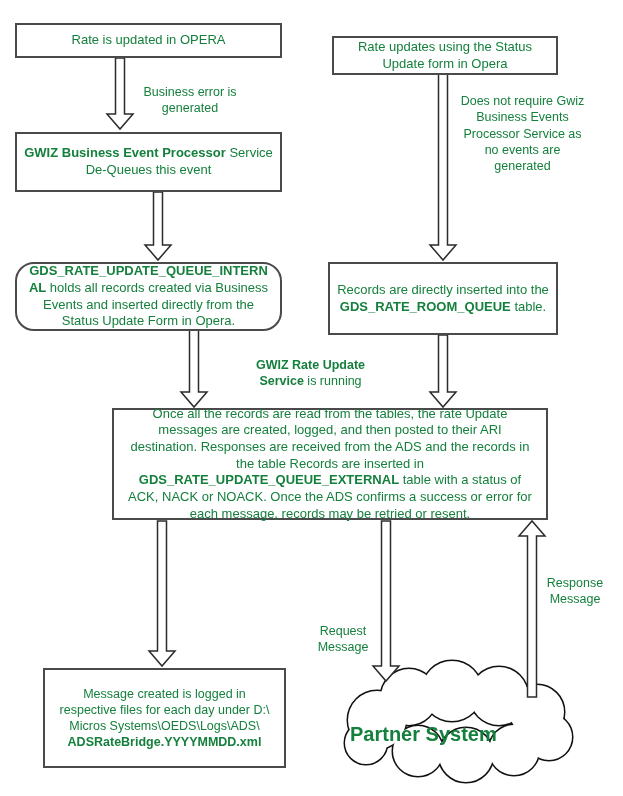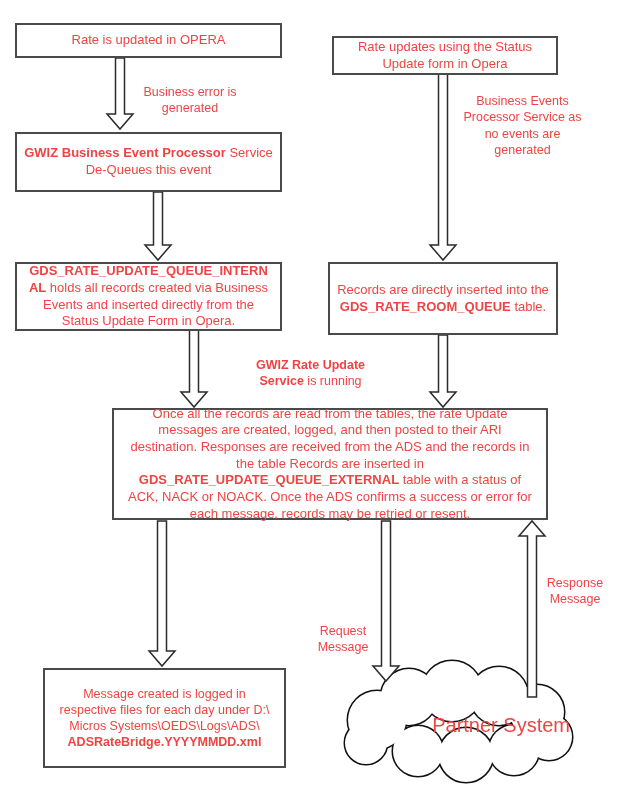--- a/index.html
+++ b/index.html
@@ -1,31 +1,31 @@
 <!DOCTYPE html>
 <html><head>
 <meta charset="utf-8">
 <style>
   html,body{margin:0;padding:0;background:#fff;}
   .canvas{
     position:relative;width:623px;height:796px;background:#ffffff;
-    font-family:"Liberation Sans", sans-serif;color:#ef4444;overflow:hidden;
+    font-family:"Liberation Sans", sans-serif;color:#15803d;overflow:hidden;
   }
   .layer{position:absolute;left:0;top:0;}
   .fbox{
     position:absolute;box-sizing:border-box;border:2px solid #4a4a4a;background:#fff;
     display:flex;flex-direction:column;align-items:center;justify-content:center;
     text-align:center;font-size:13px;line-height:1.28;z-index:2;padding:2px 6px;
   }
   .fbox b{font-weight:bold;margin-top:8px;}
   .lbl{
     position:absolute;text-align:center;font-size:12.5px;line-height:1.3;z-index:2;
   }
   .cloud-label{
-    position:absolute;text-align:right;font-weight:normal;font-size:20px;z-index:3;
+    position:absolute;text-align:left;font-weight:bold;font-size:20px;z-index:3;margin-top:9px;
   }
   svg{display:block;}
 </style>
 </head>
 <body>
 
 <div class="canvas">
 
   <svg class="layer" width="623" height="796" viewBox="0 0 623 796">
 
@@ -75,21 +75,21 @@
   <div class="fbox" style="left:332px;top:36px;width:226px;height:39px;">
     <div>Rate updates using the Status</div>
     <div>Update form in Opera</div>
   </div>
 
   <div class="fbox" style="left:15px;top:132px;width:267px;height:60px;">
     <div><b>GWIZ Business Event Processor</b><span> Service</span></div>
     <div>De-Queues this event</div>
   </div>
 
-  <div class="fbox" style="left:15px;top:262px;width:267px;height:69px;">
+  <div class="fbox" style="left:15px;top:262px;width:267px;height:69px;border-radius:19px;">
     <div><b>GDS_RATE_UPDATE_QUEUE_INTERN</b></div>
     <div><b>AL</b><span> holds all records created via Business</span></div>
     <div>Events and inserted directly from the</div>
     <div>Status Update Form in Opera.</div>
   </div>
 
   <div class="fbox" style="left:328px;top:262px;width:230px;height:73px;">
     <div>Records are directly inserted into the</div>
     <div><b>GDS_RATE_ROOM_QUEUE</b><span> table.</span></div>
   </div>
@@ -110,20 +110,21 @@
     <div>Micros Systems\OEDS\Logs\ADS\</div>
     <div><b>ADSRateBridge.YYYYMMDD.xml</b></div>
   </div>
 
   <div class="lbl" style="left:125px;top:84px;width:130px;">
     <div>Business error is</div>
     <div>generated</div>
   </div>
 
   <div class="lbl" style="left:450px;top:93px;width:145px;">
+    <div>Does not require Gwiz</div>
     <div>Business Events</div>
     <div>Processor Service as</div>
     <div>no events are</div>
     <div>generated</div>
   </div>
 
   <div class="lbl" style="left:238px;top:357px;width:145px;">
     <div><b>GWIZ Rate Update</b></div>
     <div><b>Service</b><span> is running</span></div>
   </div>

